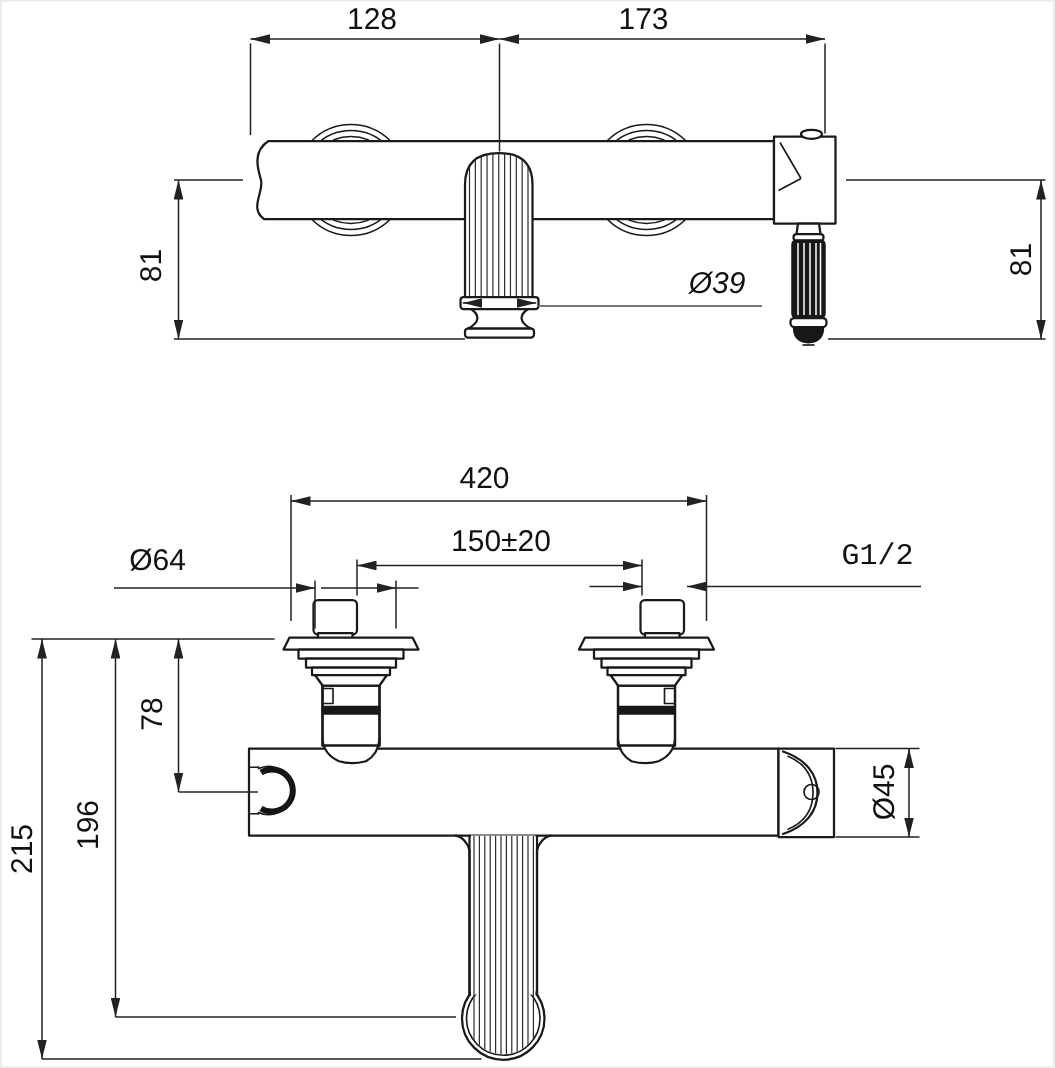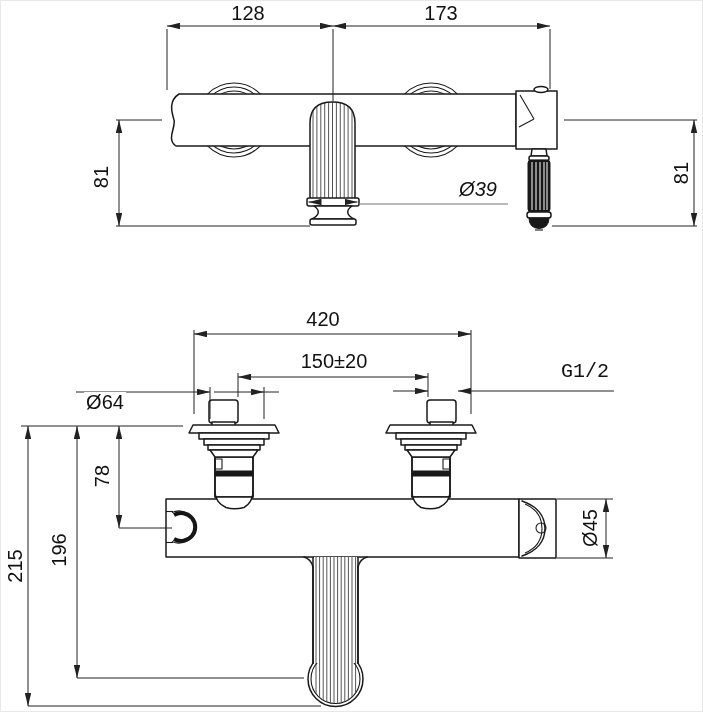--- a/index.html
+++ b/index.html
@@ -216,27 +216,27 @@
 
     <g>
       <line class="dim" x1="556" y1="498" x2="612" y2="498"></line>
       <line class="dim" x1="556" y1="557" x2="612" y2="557"></line>
       <line class="dim" x1="605" y1="498" x2="605" y2="557" marker-start="url(#arr)" marker-end="url(#arr)"></line>
     </g>
   </g>
 </svg>
 
 <span class="dim-label" style="left:247px;top:12px;">128</span>
-<span class="dim-label" style="left:440px;top:12px;">173</span>
+<span class="dim-label" style="left:428px;top:12px;">173</span>
 <span class="dim-label vert" style="left:100px;top:176px;">81</span>
 <span class="dim-label vert" style="left:680px;top:172px;">81</span>
 <span class="dim-label" style="left:477px;top:188px;font-style:italic;">Ø39</span>
 
 <span class="dim-label" style="left:322px;top:318px;">420</span>
 <span class="dim-label" style="left:333px;top:360px;">150±20</span>
-<span class="dim-label" style="left:104px;top:373px;margin-top:28px;">Ø64</span>
+<span class="dim-label" style="left:104px;top:373px;">Ø64</span>
 <span class="dim-label" style="left:584px;top:371px;font-family:Liberation Mono, monospace;">G1/2</span>
 <span class="dim-label vert" style="left:101px;top:475px;">78</span>
 <span class="dim-label vert" style="left:58px;top:549px;">196</span>
 <span class="dim-label vert" style="left:14px;top:565px;">215</span>
 <span class="dim-label vert" style="left:589px;top:527px;">Ø45</span>
 
 </div>
 
 </body></html>

